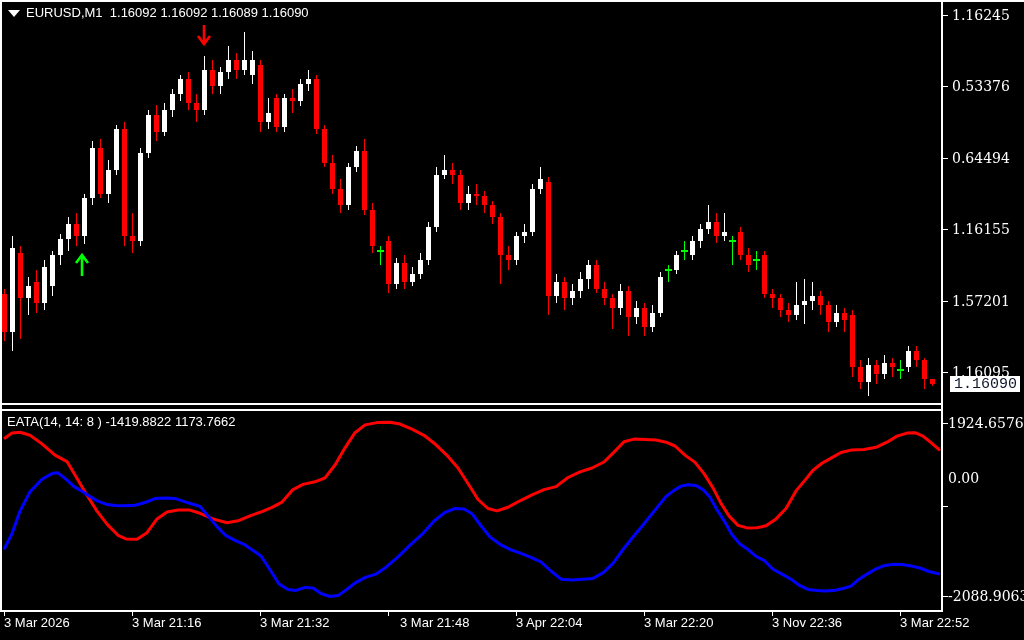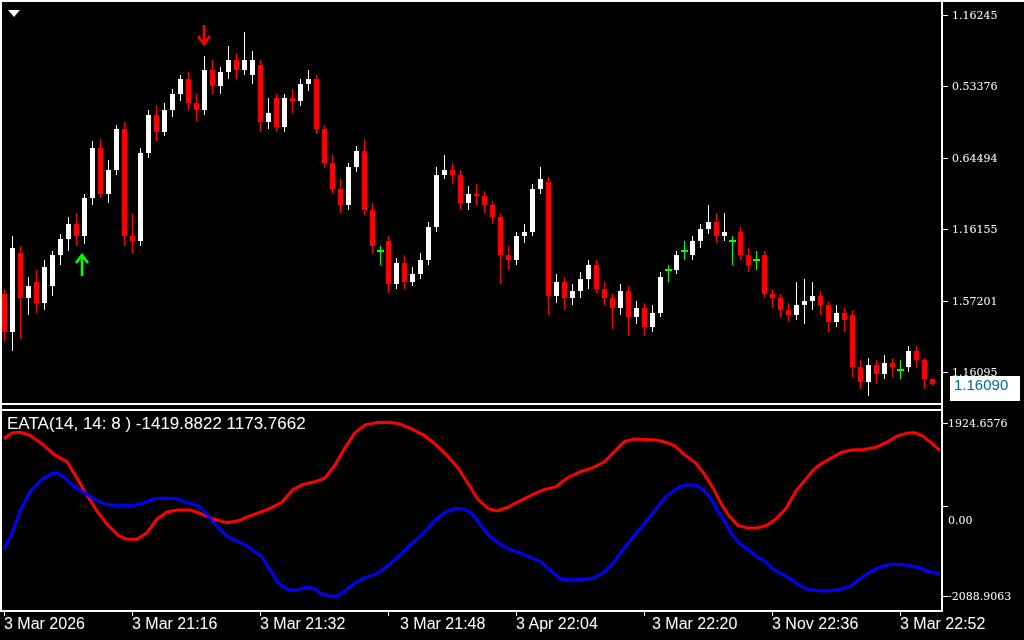--- a/index.html
+++ b/index.html
@@ -4,26 +4,26 @@
 <style>
   html,body{margin:0;padding:0;background:#000;}
   #app{position:relative;width:1024px;height:640px;background:#000;overflow:hidden;
        font-family:"Liberation Sans",sans-serif;}
   .frame{position:absolute;background:#fff;}
   .region{position:absolute;}
   #title{position:absolute;left:26px;top:5px;color:#fff;font-size:13px;white-space:pre;}
   #sym-arrow{position:absolute;left:8px;top:10px;width:0;height:0;
              border-left:6px solid transparent;border-right:6px solid transparent;
              border-top:7px solid #fff;}
-  #ind-label{position:absolute;left:7px;top:414px;color:#fff;font-size:17px;white-space:pre;}
+  #ind-label{position:absolute;left:7px;top:414px;color:#fff;font-size:13px;white-space:pre;}
   .serif-label{position:absolute;color:#fff;font-family:"DejaVu Serif",serif;
-               font-size:11px;height:17px;line-height:17px;white-space:pre;}
-  .time-label{position:absolute;top:615px;color:#fff;font-size:16px;white-space:pre;}
-  #price-box{position:absolute;left:950px;width:70px;height:25px;background:#fff;color:#0369a1;
-             font-family:Liberation Sans, sans-serif;font-size:15px;line-height:17px;padding-left:4px;
+               font-size:14px;height:17px;line-height:17px;white-space:pre;}
+  .time-label{position:absolute;top:615px;color:#fff;font-size:13px;white-space:pre;}
+  #price-box{position:absolute;left:950px;width:70px;height:16px;background:#fff;color:#0f172a;
+             font-family:Liberation Mono, monospace;font-size:15px;line-height:17px;padding-left:4px;
              box-sizing:border-box;}
   svg{position:absolute;left:0;top:0;}
 </style>
 </head>
 <body>
 
 <div id="app">
 
   <div class="region" style="left:2px;top:2px;width:939px;height:401px;"></div>
   <div class="region" style="left:2px;top:411px;width:939px;height:199px;"></div>
@@ -297,41 +297,42 @@
     </svg>
 
   <div class="frame" style="left:0;top:0;width:1024px;height:2px;"></div>
   <div class="frame" style="left:0;top:0;width:2px;height:612px;"></div>
   <div class="frame" style="left:941px;top:2px;width:2px;height:609px;"></div>
   <div class="frame" style="left:2px;top:403px;width:939px;height:2px;"></div>
   <div class="frame" style="left:2px;top:409px;width:939px;height:2px;"></div>
   <div class="frame" style="left:2px;top:610px;width:941px;height:2px;"></div>
 
   <div id="sym-arrow"></div>
+  <div id="title">EURUSD,M1  1.16092 1.16092 1.16089 1.16090</div>
 
   <div id="ind-label">EATA(14, 14: 8 ) -1419.8822 1173.7662</div>
 
   <div id="price-labels">
       <div class="serif-label" style="left: 952px; top: 7px;">1.16245</div>
       <div class="serif-label" style="left: 952px; top: 78px;">0.53376</div>
       <div class="serif-label" style="left: 952px; top: 150px;">0.64494</div>
       <div class="serif-label" style="left: 952px; top: 221px;">1.16155</div>
       <div class="serif-label" style="left: 952px; top: 293px;">1.57201</div>
       <div class="serif-label" style="left: 952px; top: 364px; text-align: center;">1.16095</div>
     </div>
   <div id="ind-axis-labels">
       <div class="serif-label" style="left: 948px; top: 415px;">1924.6576</div>
-      <div class="serif-label" style="left: 948px; top: 512px;">0.00</div>
+      <div class="serif-label" style="left: 948px; top: 470px;">0.00</div>
       <div class="serif-label" style="left: 948px; top: 588px;">-2088.9063</div>
     </div>
   <div id="time-labels">
       <div class="time-label" style="left: 4px;">3 Mar 2026</div>
       <div class="time-label" style="left: 132px;">3 Mar 21:16</div>
       <div class="time-label" style="left: 260px;">3 Mar 21:32</div>
       <div class="time-label" style="left: 388px; margin-left: 12px;">3 Mar 21:48</div>
       <div class="time-label" style="left: 516px;">3 Apr 22:04</div>
-      <div class="time-label" style="left: 644px; margin-left: 8px;">3 Mar 22:20</div>
+      <div class="time-label" style="left: 644px;">3 Mar 22:20</div>
       <div class="time-label" style="left: 772px;">3 Nov 22:36</div>
       <div class="time-label" style="left: 900px;">3 Mar 22:52</div>
     </div>
 
   <div id="price-box" style="top: 376px;">1.16090</div>
 </div>
 
 </body></html>

